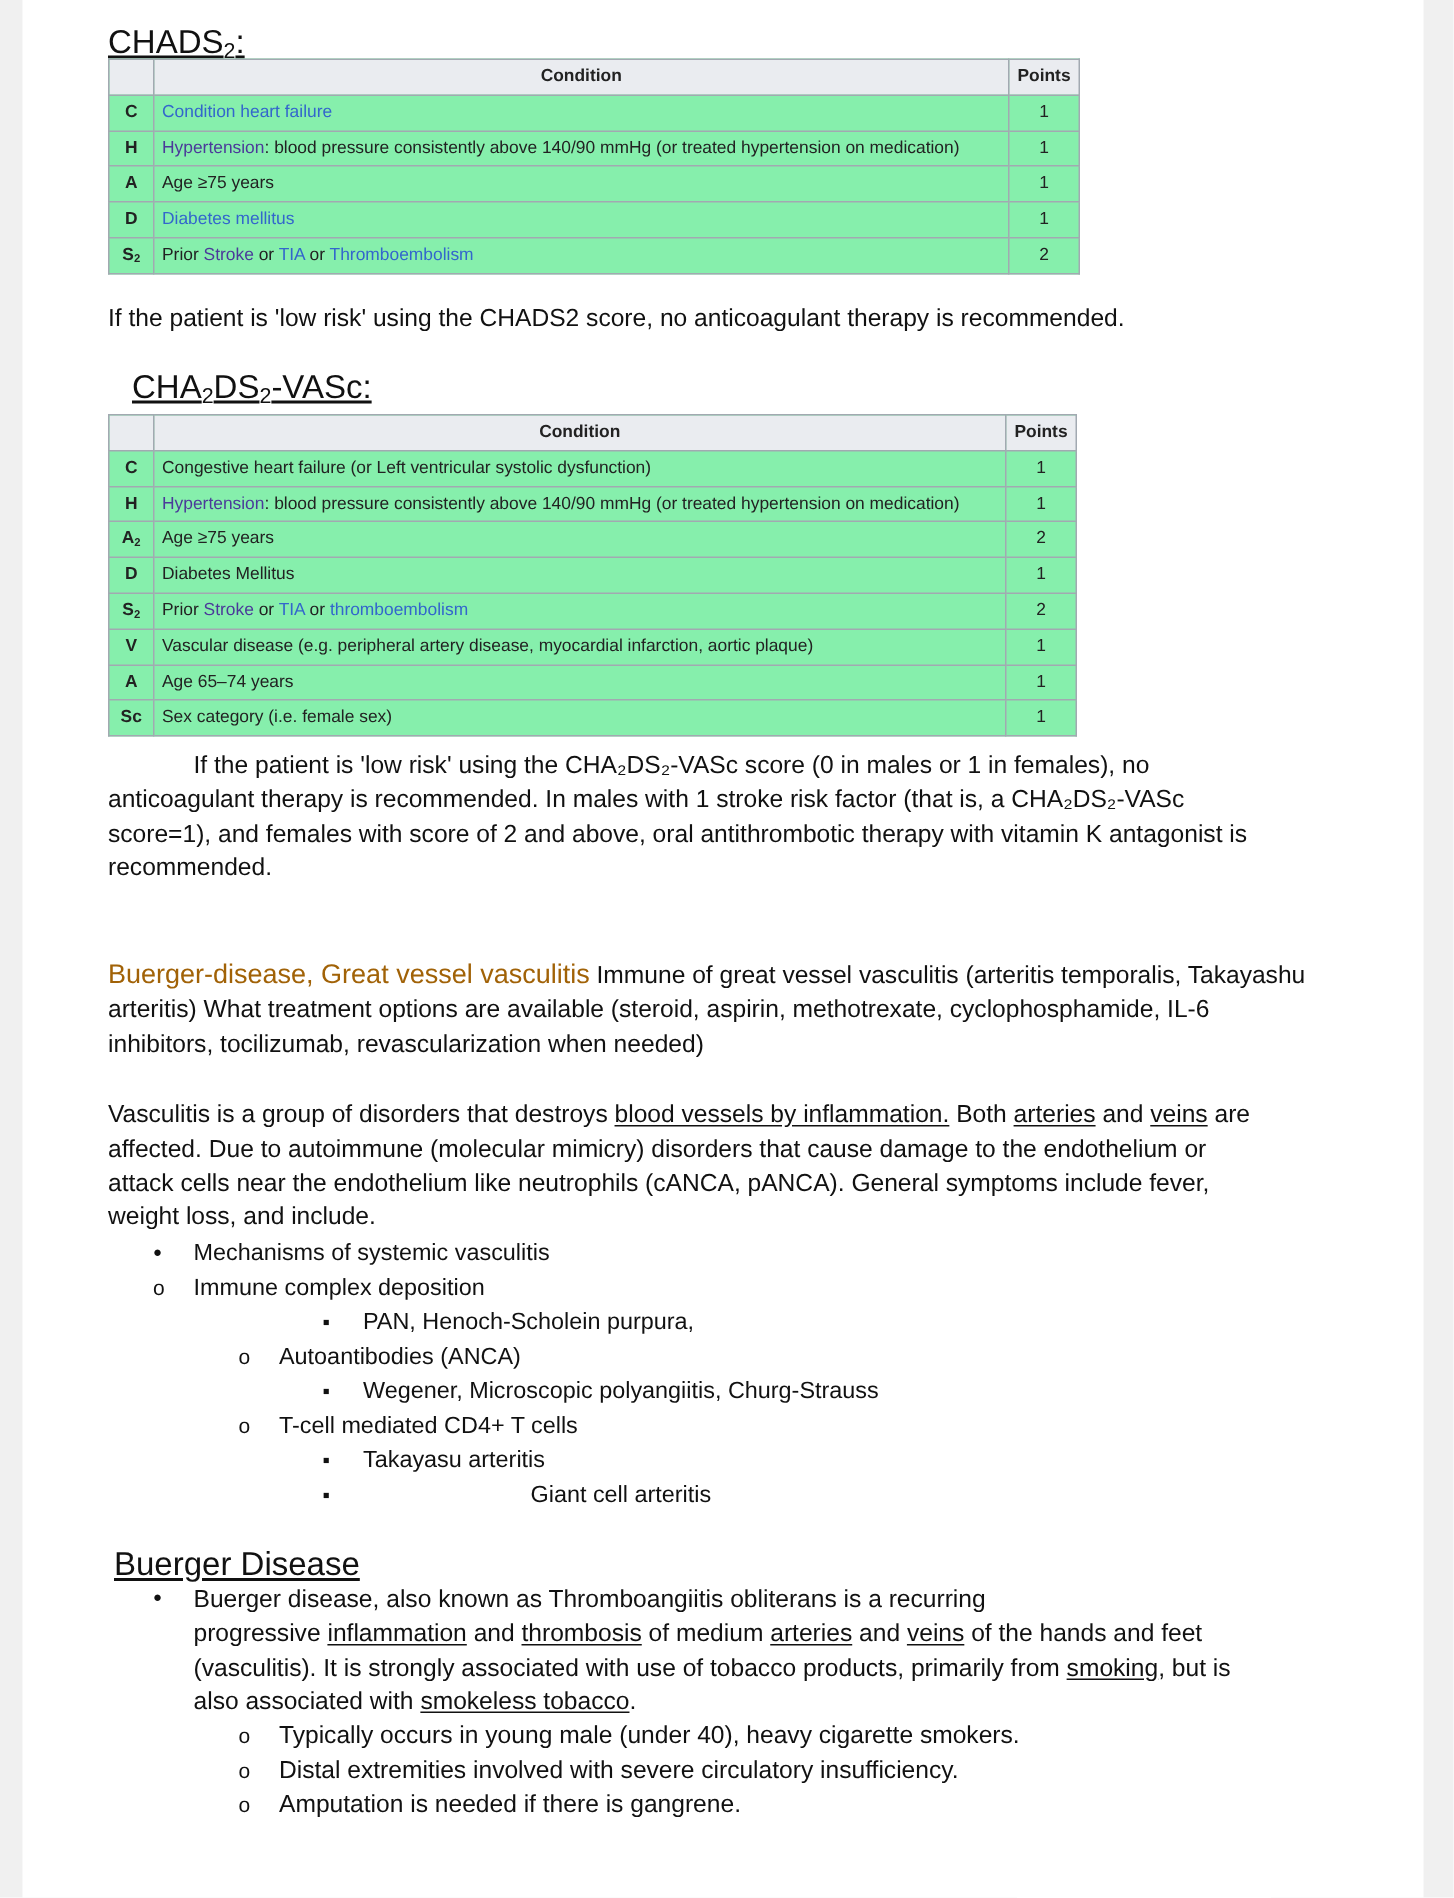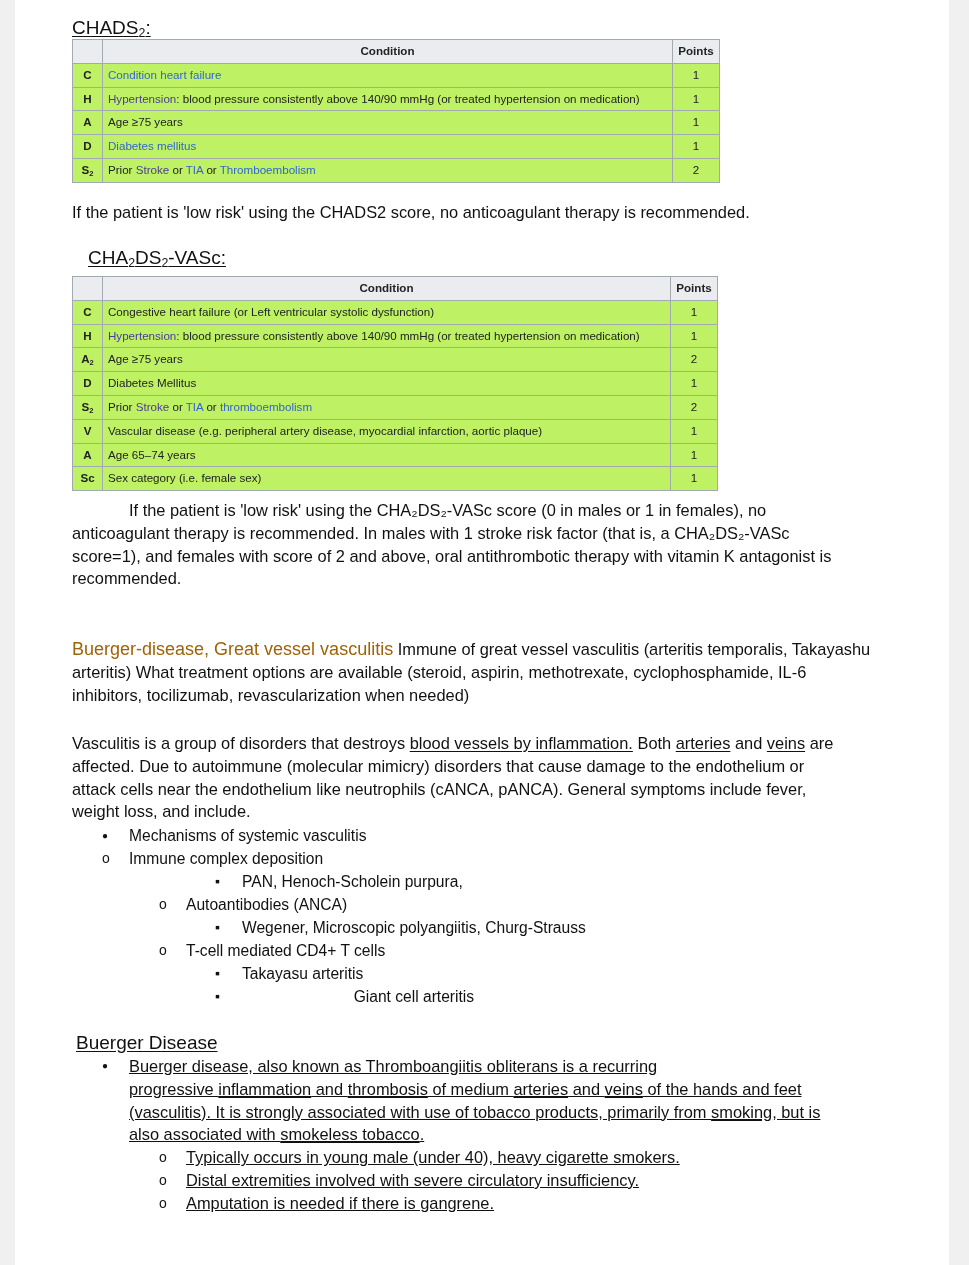--- a/index.html
+++ b/index.html
@@ -12,27 +12,27 @@
     position: absolute; left: 15px; top: 0; width: 934px; height: 1265px;
     background: #ffffff;
   }
   .doc {
     position: absolute; left: 57px; top: 0; width: 820px;
     font-family: "Liberation Sans Narrow", "Liberation Sans", sans-serif;
     font-size: 16.4px; color: #111; line-height: 22.8px;
   }
   .abs { position: absolute; }
   .u { text-decoration: underline; text-underline-offset: 2px; }
-  .heading-u { text-decoration: underline; text-underline-offset: 2px; font-size: 19px; }
+  .heading-u { text-decoration: underline; text-underline-offset: 2px; font-size: 22px; }
   sub { font-size: 0.65em; vertical-align: -0.25em; line-height: 0; }
 
   table.wiki {
     position: absolute; border-collapse: collapse;
     font-family: "Liberation Sans", sans-serif; font-size: 11.6px; color: #222;
-    background: #bef264;
+    background: #86efac;
   }
   table.wiki th, table.wiki td {
     border: 1px solid #a2a9b1; padding: 0 5px; height: 22.6px; white-space: nowrap;
   }
   table.wiki th { background: #eaecf0; font-weight: bold; text-align: center; }
   table.wiki td.letter { font-weight: bold; text-align: center; width: 17px; padding: 0 6px; }
   table.wiki td.pts { text-align: center; }
   .lnk { color: #3366cc; }
   .lnk-v { color: #4b3a9a; }
 
@@ -173,21 +173,21 @@
       <div class="li bullet-square" style="margin-left:113px;"><span>PAN, Henoch-Scholein purpura,</span></div>
       <div class="li bullet-circle" style="margin-left:57px;"><span>Autoantibodies (ANCA)</span></div>
       <div class="li bullet-square" style="margin-left:113px;"><span>Wegener, Microscopic polyangiitis, Churg-Strauss</span></div>
       <div class="li bullet-circle" style="margin-left:57px;"><span>T-cell mediated CD4+ T cells</span></div>
       <div class="li bullet-square" style="margin-left:113px;"><span>Takayasu arteritis</span></div>
       <div class="li bullet-square" style="margin-left:113px;text-align:center;"><span>Giant cell arteritis</span></div>
     </div>
 
     <div class="abs heading-u" style="left:4px;top:1032px;text-align:right;">Buerger Disease</div>
 
-    <div class="abs" style="left:57px;top:1055px;width:780px;text-decoration:underline;">
+    <div class="abs" style="left:57px;top:1055px;width:780px;">
       <div class="li bullet-disc" style="white-space:nowrap;"><span>Buerger disease, also known as Thromboangiitis obliterans is a recurring</span></div>
       <div style="white-space:nowrap;"><span>progressive </span><span class="u">inflammation</span><span> and </span><span class="u">thrombosis</span><span> of medium </span><span class="u">arteries</span><span> and </span><span class="u">veins</span><span> of the hands and feet</span></div>
       <div style="white-space:nowrap;"><span>(vasculitis). It is strongly associated with use of tobacco products, primarily from </span><span class="u">smoking</span><span>, but is</span></div>
       <div style="white-space:nowrap;"><span>also associated with </span><span class="u">smokeless tobacco</span><span>.</span></div>
       <div class="li bullet-circle" style="margin-left:57px;white-space:nowrap;"><span>Typically occurs in young male (under 40), heavy cigarette smokers.</span></div>
       <div class="li bullet-circle" style="margin-left:57px;white-space:nowrap;"><span>Distal extremities involved with severe circulatory insufficiency.</span></div>
       <div class="li bullet-circle" style="margin-left:57px;white-space:nowrap;"><span>Amputation is needed if there is gangrene.</span></div>
     </div>
 
   </div>

